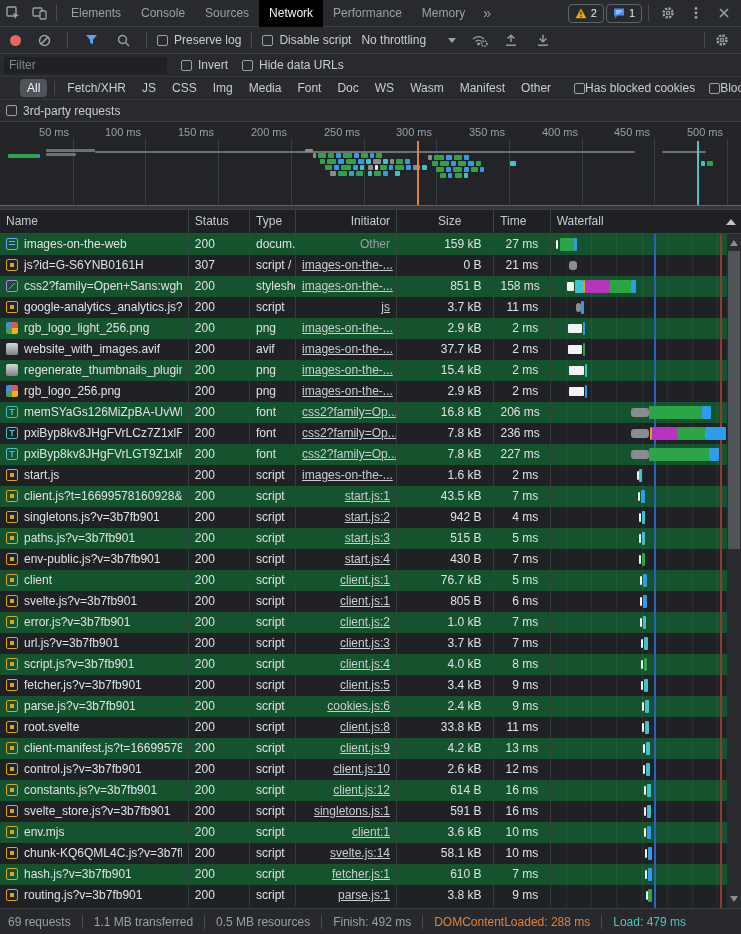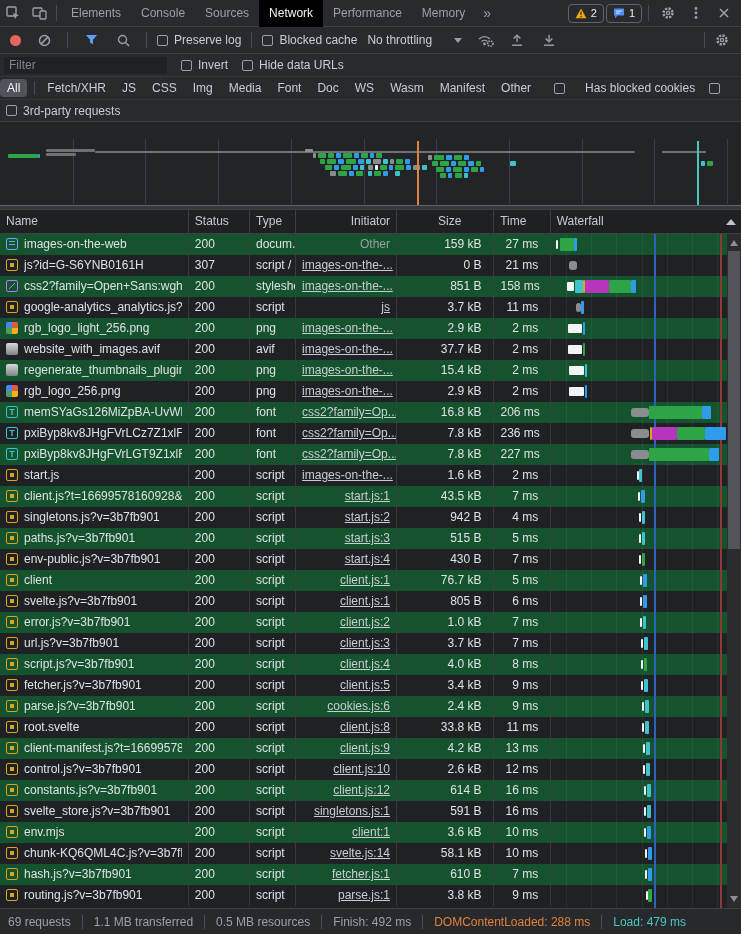--- a/index.html
+++ b/index.html
@@ -28,26 +28,26 @@
   .caret{width:0;height:0;border-left:4px solid transparent;border-right:4px solid transparent;border-top:5px solid #9AA0A6;}
   .group{display:flex;align-items:center;gap:6px;}
 
   
   .filterbar{height:23px;background:#292A2D;display:flex;align-items:center;padding:0 4px;gap:14px;border-bottom:1px solid #35363A;}
   .filter-input{width:163px;height:17px;background:#202124;border:none;outline:none;color:#E8EAED;
     font-family:"Liberation Sans",sans-serif;font-size:12px;padding:0 5px;}
   .filter-input::placeholder{color:#80868B;}
 
   
-  .chipsbar{height:23px;background:#292A2D;display:flex;align-items:center;padding:0 0;border-bottom:1px solid #35363A;}
+  .chipsbar{height:23px;background:#292A2D;display:flex;align-items:center;padding:0 20px;border-bottom:1px solid #35363A;}
   #chips{display:flex;align-items:center;}
   .chip{padding:2px 7px;border-radius:4px;color:#C9CDD2;white-space:nowrap;margin-right:2px;}
   .chip.active{background:#50545A;color:#F1F3F4;}
   .chipdiv{width:1px;height:14px;background:#494C50;margin:0 5px;}
-  .chk-group{display:flex;align-items:center;gap:20px;margin-left:14px;}
+  .chk-group{display:flex;align-items:center;gap:0;margin-left:14px;}
 
   .thirdparty{height:22px;background:#292A2D;display:flex;align-items:center;padding:0 6px;gap:6px;border-bottom:1px solid #3C4043;}
 
   
   .overview{height:88px;background:#232427;position:relative;border-bottom:1px solid #3C4043;overflow:hidden;}
   #ovlabels{position:absolute;top:4px;left:0;right:0;height:14px;}
   .ovtick{position:absolute;width:52px;text-align:right;color:#9AA0A6;font-size:11px;top:0;}
   .ovgrid{position:absolute;top:17px;bottom:5px;width:1px;background:#3A3D41;z-index:1;}
   .ovbar{position:absolute;z-index:2;border-radius:1px;}
   .ovline{position:absolute;top:19px;bottom:4px;width:2px;z-index:3;}
@@ -192,21 +192,21 @@
         </svg>
     </span>
     <span class="vdiv"></span>
     <span class="group">
       <span class="cb"></span>
       <span class="tlabel">Preserve log</span>
     </span>
     <span class="vdiv"></span>
     <span class="group">
       <span class="cb"></span>
-      <span class="tlabel">Blocked cache</span>
+      <span class="tlabel">Disable script</span>
     </span>
     <span class="ddl">
       <span>No throttling</span>
       <span class="caret"></span>
     </span>
     <span class="ticon">
       <svg width="17" height="14" viewBox="0 0 17 14">
           <path d="M2 6 a7.5 7.5 0 0 1 11 0" stroke="#9AA0A6" fill="none" stroke-width="1.3"></path>
           <path d="M4.5 8.6 a4.3 4.3 0 0 1 6 0" stroke="#9AA0A6" fill="none" stroke-width="1.3"></path>
           <circle cx="7.5" cy="11" r="1.4" fill="#9AA0A6"></circle>
@@ -276,20 +276,32 @@
       <span class="tlabel">Blocked Requests</span>
     </span>
   </div>
 
   <div class="thirdparty">
     <span class="cb"></span>
     <span class="tlabel">3rd-party requests</span>
   </div>
 
   <div class="overview" id="overview">
+    <div id="ovlabels">
+        <div class="ovtick" style="left: 17px;">50 ms</div>
+        <div class="ovtick" style="left: 89px;">100 ms</div>
+        <div class="ovtick" style="left: 162px;">150 ms</div>
+        <div class="ovtick" style="left: 235px;">200 ms</div>
+        <div class="ovtick" style="left: 308px;">250 ms</div>
+        <div class="ovtick" style="left: 380px;">300 ms</div>
+        <div class="ovtick" style="left: 453px;">350 ms</div>
+        <div class="ovtick" style="left: 526px;">400 ms</div>
+        <div class="ovtick" style="left: 598px;">450 ms</div>
+        <div class="ovtick" style="left: 671px;">500 ms</div>
+      </div>
     <div id="ovbars">
         <div class="ovbar" style="left: 8px; top: 32px; width: 30px; height: 4px; background: rgb(45, 165, 70);"></div>
         <div class="ovbar" style="left: 38px; top: 32px; width: 2px; height: 4px; background: rgb(46, 156, 235);"></div>
         <div class="ovbar" style="left: 46px; top: 27px; width: 49px; height: 3px; background: rgb(110, 113, 116);"></div>
         <div class="ovbar" style="left: 46px; top: 31px; width: 30px; height: 3px; background: rgb(110, 113, 116);"></div>
         <div class="ovbar" style="left: 95px; top: 29px; width: 540px; height: 2px; background: rgb(110, 113, 116);"></div>
         <div class="ovbar" style="left: 305px; top: 27px; width: 8px; height: 3px; background: rgb(138, 141, 144);"></div>
         <div class="ovbar" style="left: 662px; top: 29px; width: 44px; height: 2px; background: rgb(110, 113, 116);"></div>
         <div class="ovbar" style="left: 313px; top: 31px; width: 3px; height: 5px; background: rgb(138, 141, 144);"></div>
         <div class="ovbar" style="left: 318px; top: 31px; width: 8px; height: 5px; background: rgb(45, 165, 70);"></div>

